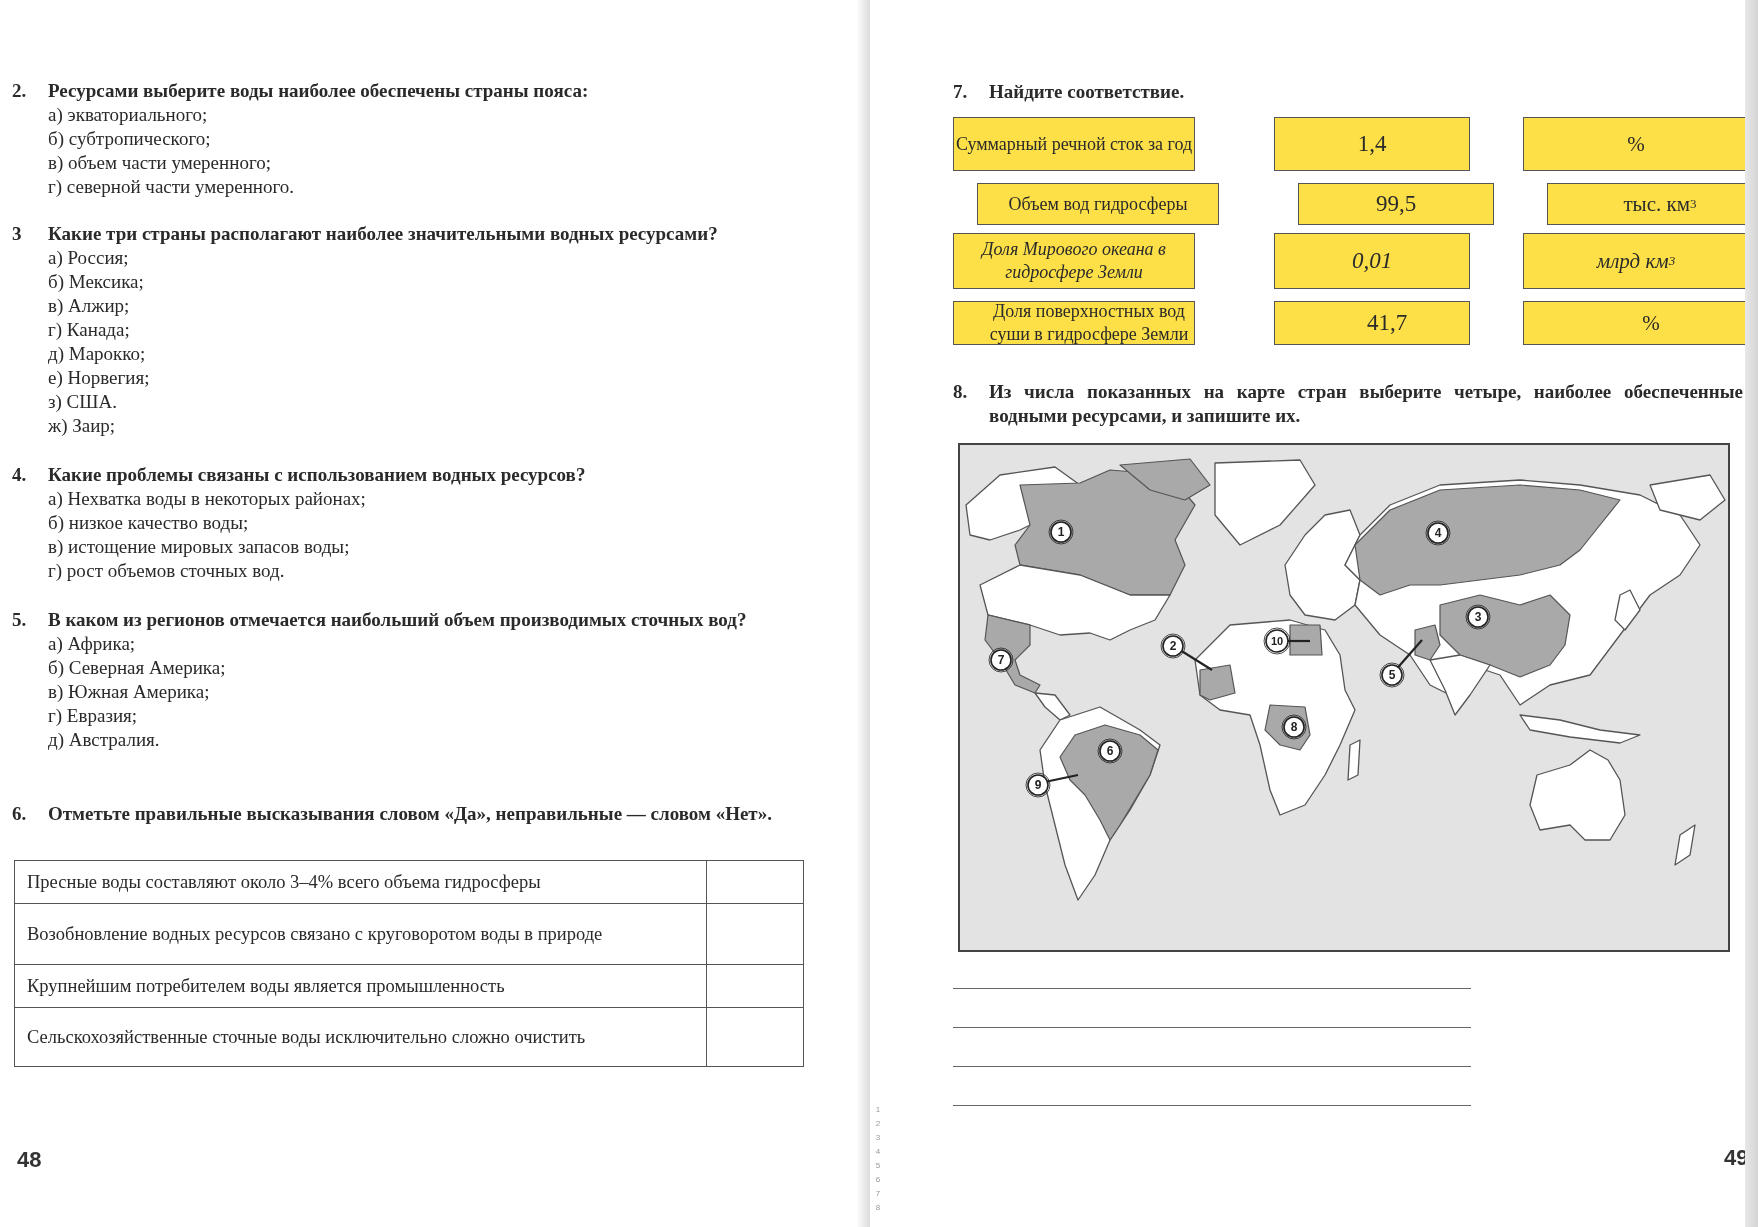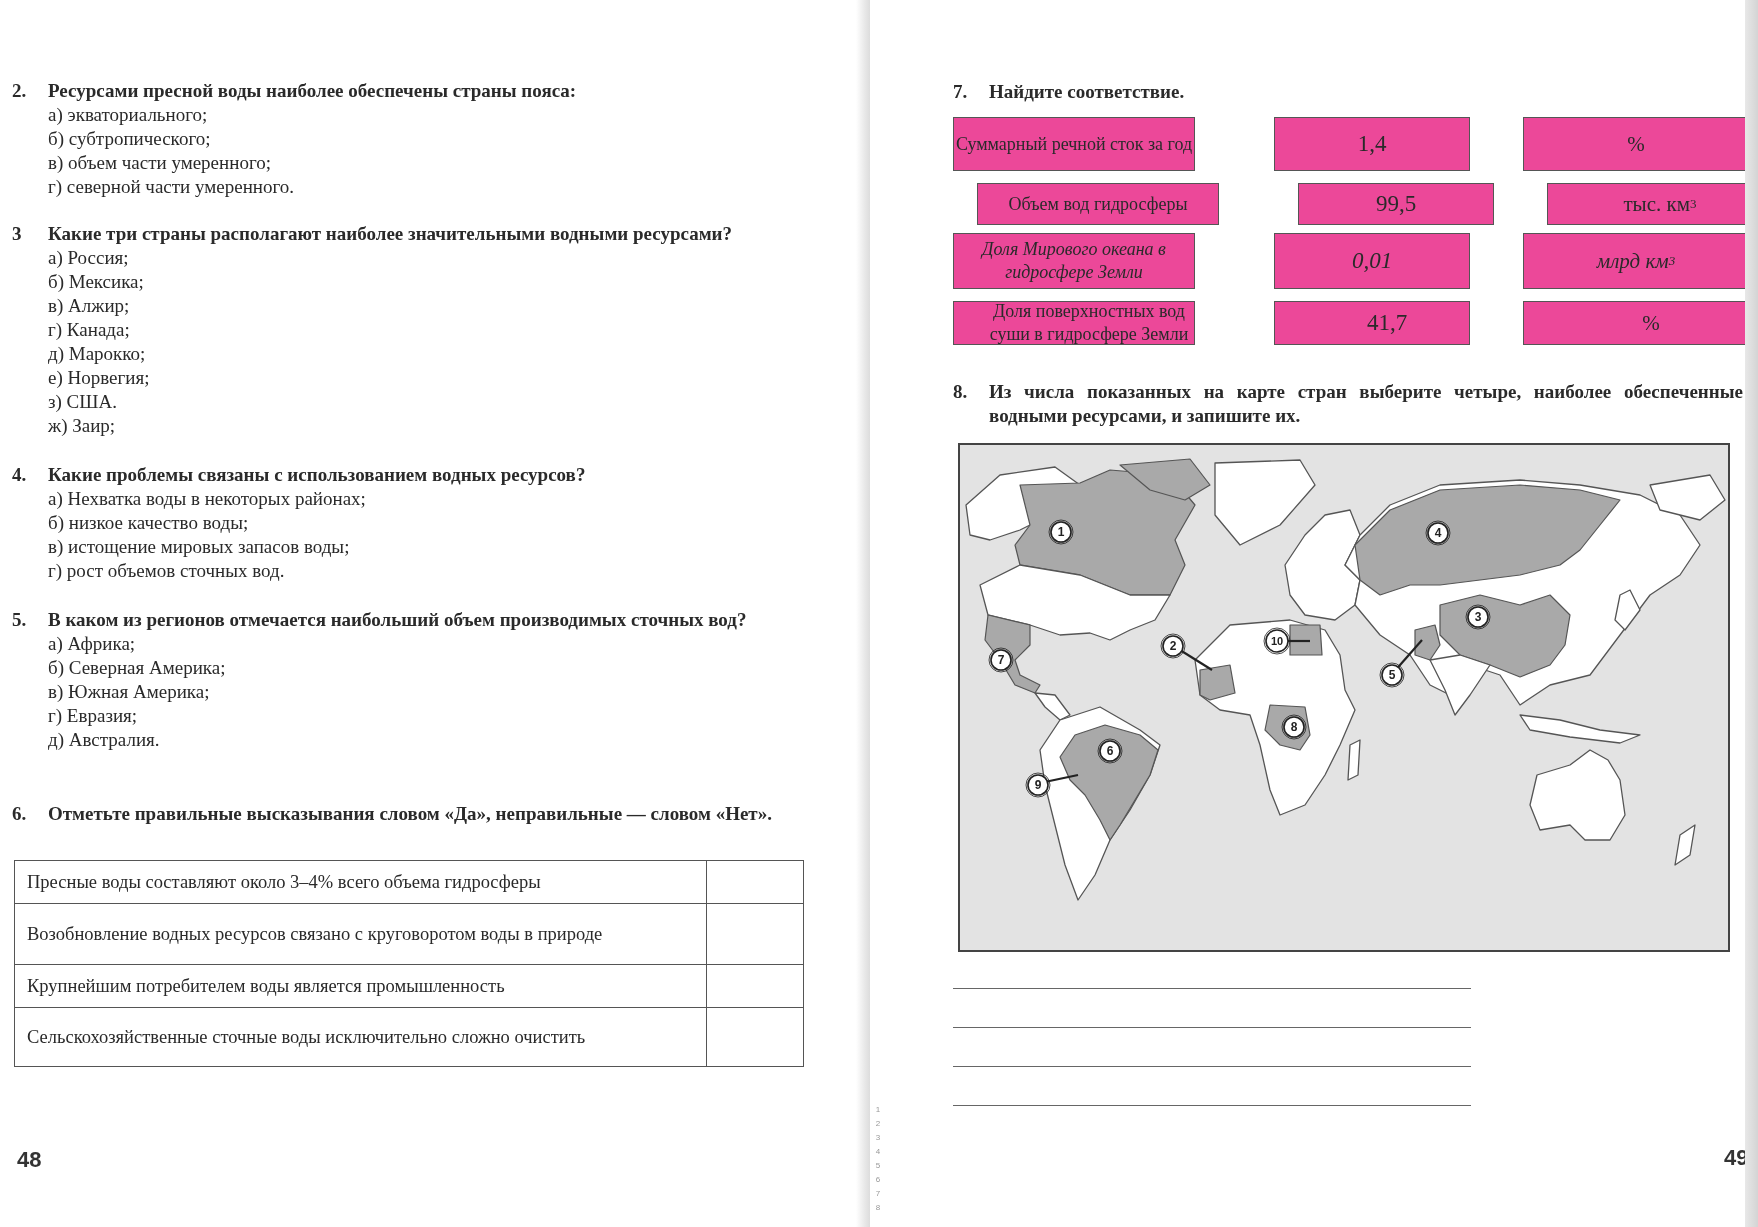--- a/index.html
+++ b/index.html
@@ -40,21 +40,21 @@
   .page-number {
     position: absolute; font-family: "Liberation Sans", "DejaVu Sans", sans-serif;
     font-weight: bold; font-size: 22px; color: #333;
   }
 
   
   .match-grid { position: absolute; left: 83px; top: 117px; }
   .mbox {
     position: absolute; border: 1.5px solid #555; box-sizing: border-box;
     display: flex; align-items: center; justify-content: center; text-align: center;
-    background: #ec4899;
+    background: #fde047;
   }
   .mbox.c1 { left: 0; width: 242px; font-size: 18px; line-height: 23px; }
   .mbox.c2 { left: 321px; width: 196px; font-size: 23px; }
   .mbox.c3 { left: 570px; width: 226px; font-size: 21px; }
   .mbox.r1 { top: 0; height: 54px; }
   .mbox.r2 { top: 66px; height: 42px; margin-left: 24px; }
   .mbox.r3 { top: 116px; height: 56px; font-style: italic; }
   .mbox.r4 { top: 184px; height: 44px; padding-left: 30px; }
   sup { font-size: 0.62em; vertical-align: 0.65em; }
 
@@ -85,32 +85,32 @@
 </style>
 </head>
 <body>
 
 <div class="page page-left p-left">
   <div class="gutter-shadow"></div>
 
   <div class="q" style="top:79px;">
     <div class="q-head">
         <span class="q-num">2.</span>
-        <span class="q-text">Ресурсами пресной воды наиболее обеспечены страны пояса:</span>
+        <span class="q-text">Ресурсами выберите воды наиболее обеспечены страны пояса:</span>
       </div>
     <div class="opt">а) экваториального;</div>
     <div class="opt">б) субтропического;</div>
     <div class="opt">в) объем части умеренного;</div>
     <div class="opt">г) северной части умеренного.</div>
   </div>
 
   <div class="q" style="top:222px;">
     <div class="q-head">
         <span class="q-num">3</span>
-        <span class="q-text">Какие три страны располагают наиболее значительными водными ресурсами?</span>
+        <span class="q-text">Какие три страны располагают наиболее значительными водных ресурсами?</span>
       </div>
     <div class="opt">а) Россия;</div>
     <div class="opt">б) Мексика;</div>
     <div class="opt">в) Алжир;</div>
     <div class="opt">г) Канада;</div>
     <div class="opt">д) Марокко;</div>
     <div class="opt">е) Норвегия;</div>
     <div class="opt">з) США.</div>
     <div class="opt">ж) Заир;</div>
   </div>

